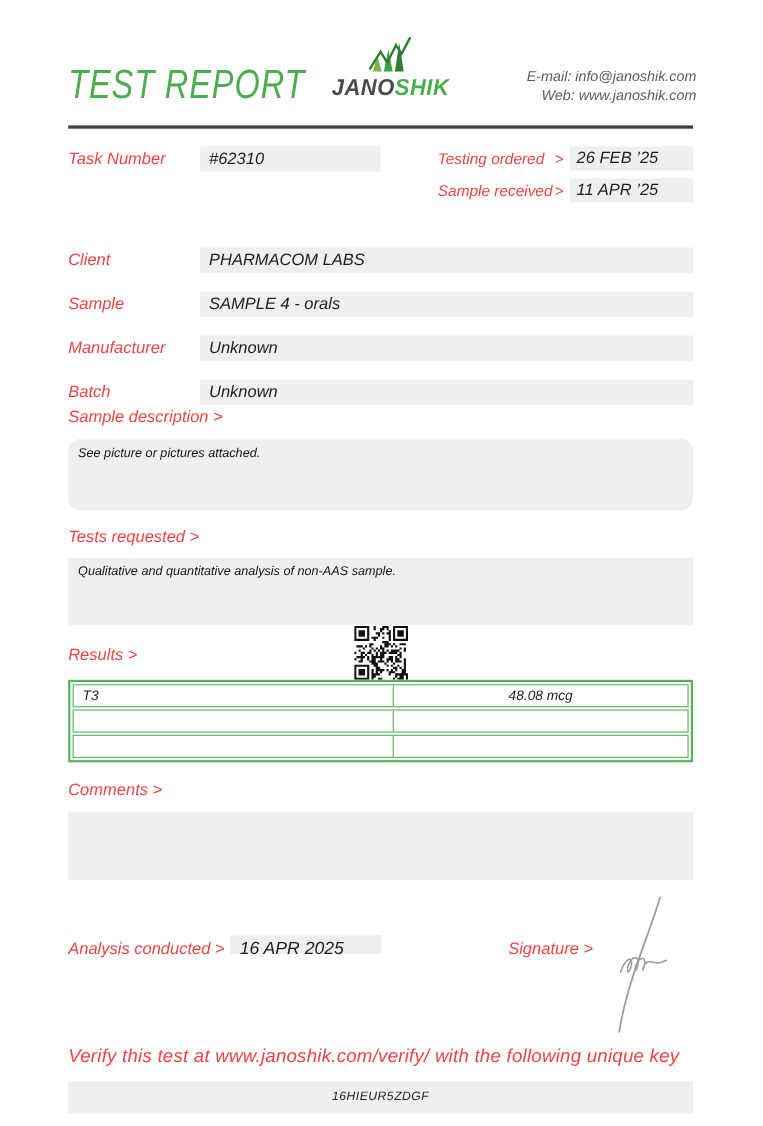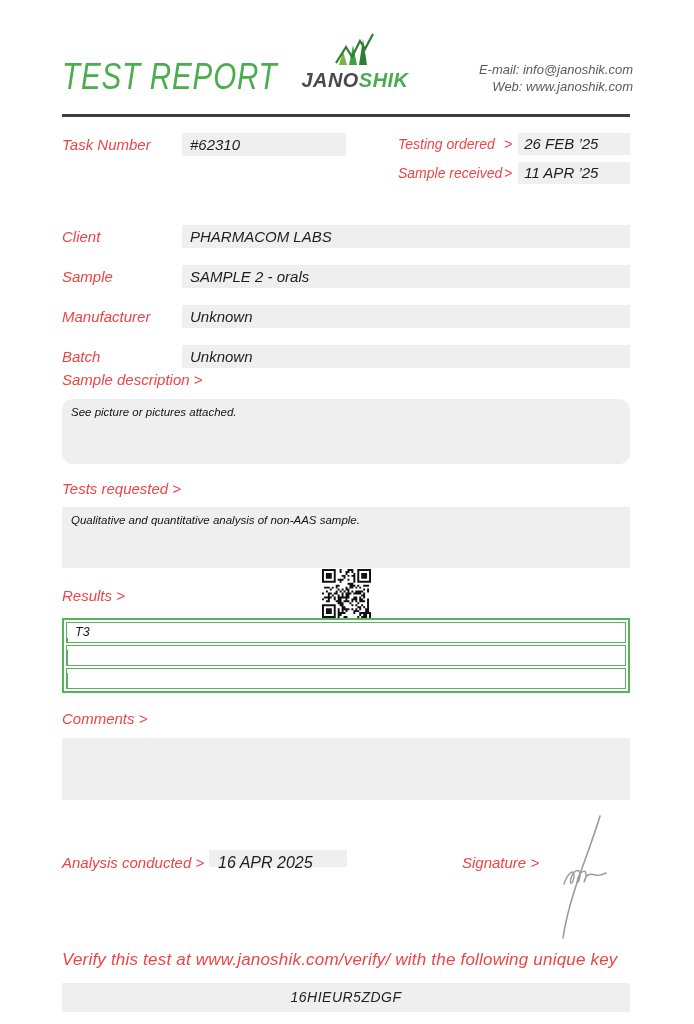--- a/index.html
+++ b/index.html
@@ -38,35 +38,35 @@
   .info-box{position:absolute;left:120px;top:0;right:0;height:23px;
     font-size:15px;line-height:23px;padding-left:8px;box-sizing:border-box;white-space:nowrap;}
   
   .sec-head{position:absolute;left:62px;font-size:15px;white-space:nowrap;}
   .sec-box{position:absolute;left:62px;width:568px;box-sizing:border-box;
     font-size:11.5px;color:#141414;padding:6px 9px;line-height:15px;}
   
   .qr{position:absolute;left:322px;top:569px;width:49px;height:49px;}
   .rtable{position:absolute;left:62px;top:618px;width:568px;box-sizing:border-box;
     border:2px solid #55b457;}
-  .rrow{display:flex;border:1px solid #55b457;margin:2px;height:19px;flex-direction:column;}
+  .rrow{display:flex;border:1px solid #55b457;margin:2px;height:19px;}
   .rcell-l{width:274px;padding:2px 8px;font-size:12.5px;line-height:15px;
     white-space:nowrap;overflow:hidden;}
   .rcell-r{flex:1;border-left:1px solid #55b457;padding:2px 8px;font-size:12.5px;
     line-height:15px;white-space:nowrap;overflow:hidden;text-align:center;}
   
   .an-label{position:absolute;left:62px;top:854px;font-size:15px;white-space:nowrap;}
   .an-box{position:absolute;left:209px;top:850px;width:138px;height:17px;
     font-size:16px;line-height:25px;padding-left:9px;box-sizing:border-box;white-space:nowrap;}
   .sig-label{position:absolute;left:462px;top:854px;font-size:15px;white-space:nowrap;}
   .sig{position:absolute;left:548px;top:812px;}
   .verify{position:absolute;left:62px;top:950px;width:568px;font-size:17px;
     white-space:nowrap;letter-spacing:0.2px;}
   .key-box{position:absolute;left:62px;top:983px;width:568px;height:29px;
-    text-align:center;font-size:14px;line-height:29px;letter-spacing:0.5px;color:#222;}
+    text-align:center;font-size:11px;line-height:29px;letter-spacing:0.5px;color:#222;}
 </style>
 </head>
 <body>
 
 <div class="page">
 
   <div class="title green">TEST REPORT</div>
 
   <div class="logo">
     <span>
@@ -105,21 +105,21 @@
     </div>
   </div>
 
   <div class="info">
     <div class="info-row">
       <span class="info-label green">Client</span>
       <span class="info-box field">PHARMACOM LABS</span>
     </div>
     <div class="info-row">
       <span class="info-label green">Sample</span>
-      <span class="info-box field">SAMPLE 2 - orals</span>
+      <span class="info-box field">SAMPLE 4 - orals</span>
     </div>
     <div class="info-row">
       <span class="info-label green">Manufacturer</span>
       <span class="info-box field">Unknown</span>
     </div>
     <div class="info-row">
       <span class="info-label green">Batch</span>
       <span class="info-box field">Unknown</span>
     </div>
   </div>

